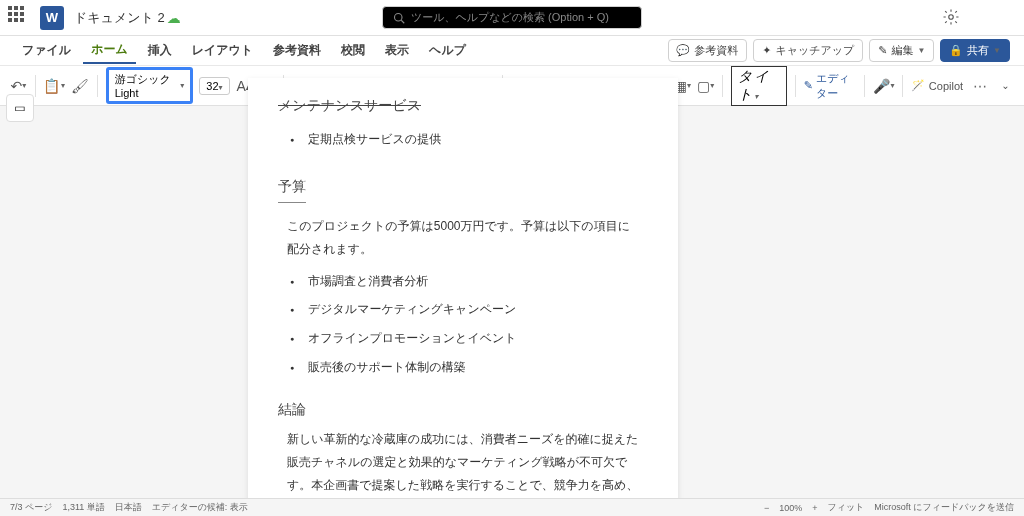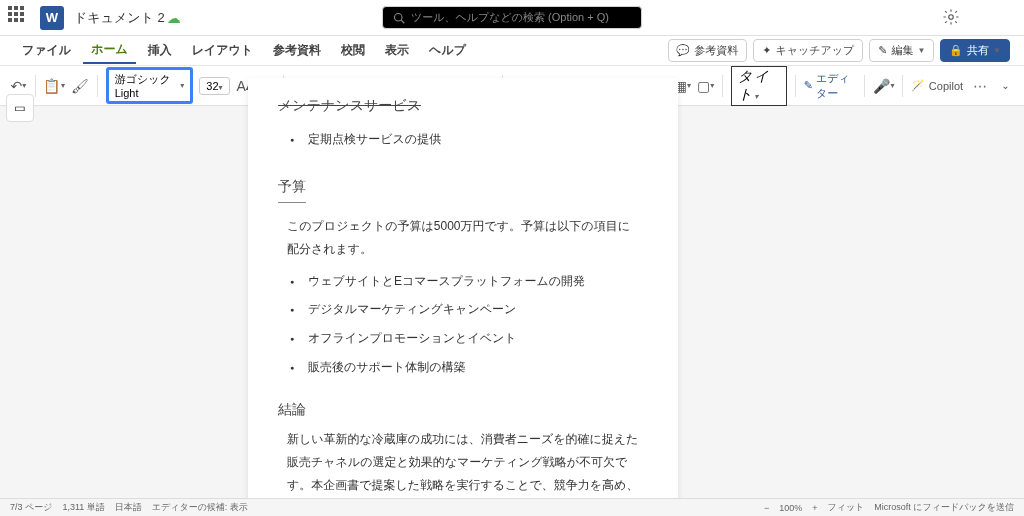--- a/index.html
+++ b/index.html
@@ -172,21 +172,21 @@
 
 <div class="doc-area">
   <div class="doc-content">
     <h3 class="strike">メンテナンスサービス</h3>
     <ul>
       <li>定期点検サービスの提供</li>
     </ul>
     <h3 class="underline">予算</h3>
     <p>このプロジェクトの予算は5000万円です。予算は以下の項目に配分されます。</p>
     <ul>
-      <li>ウェブサイトとEコマースプラットフォームの開発</li>
+      <li>市場調査と消費者分析</li>
       <li>デジタルマーケティングキャンペーン</li>
       <li>オフラインプロモーションとイベント</li>
       <li>販売後のサポート体制の構築</li>
     </ul>
     <h3>結論</h3>
     <p>新しい革新的な冷蔵庫の成功には、消費者ニーズを的確に捉えた販売チャネルの選定と効果的なマーケティング戦略が不可欠です。本企画書で提案した戦略を実行することで、競争力を高め、消費者に愛されるブランドを築くことができると確信しています。</p>
 
     
 
     

